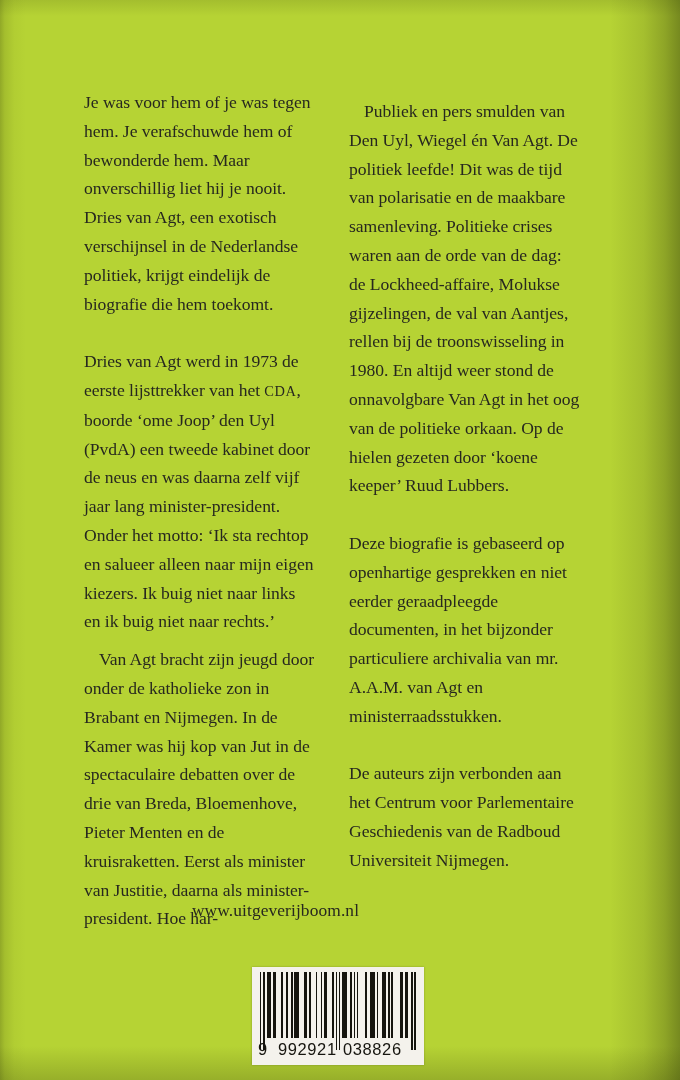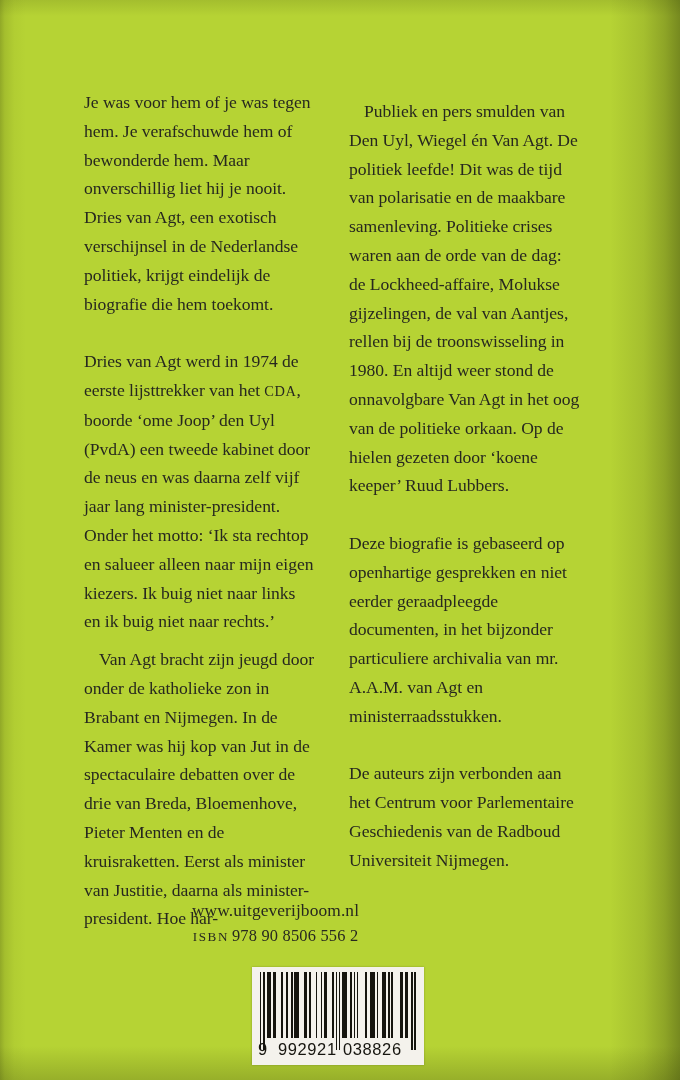--- a/index.html
+++ b/index.html
@@ -157,37 +157,34 @@
 
   <div class="shade-top"></div>
   <div class="shade-left"></div>
   <div class="shade-right"></div>
   <div class="shade-bottom"></div>
 
   <div class="blurb">
 
     <div class="col left">
       <p>Je was voor hem of je was tegen hem. Je verafschuwde hem of bewonderde hem. Maar onverschillig liet hij je nooit. Dries van Agt, een exotisch verschijnsel in de Nederlandse politiek, krijgt eindelijk de biografie die hem toekomt.</p>
-      <p class="gap"><span>Dries van Agt werd in 1974 de eerste lijsttrekker van het </span><span class="sc">CDA</span><span>, boorde ‘ome Joop’ den Uyl (PvdA) een tweede kabinet door de neus en was daarna zelf vijf jaar lang minister-president. Onder het motto: ‘Ik sta rechtop en salueer alleen naar mijn eigen kiezers. Ik buig niet naar links en ik buig niet naar rechts.’</span></p>
+      <p class="gap"><span>Dries van Agt werd in 1973 de eerste lijsttrekker van het </span><span class="sc">CDA</span><span>, boorde ‘ome Joop’ den Uyl (PvdA) een tweede kabinet door de neus en was daarna zelf vijf jaar lang minister-president. Onder het motto: ‘Ik sta rechtop en salueer alleen naar mijn eigen kiezers. Ik buig niet naar links en ik buig niet naar rechts.’</span></p>
       <p class="indent">Van Agt bracht zijn jeugd door onder de katholieke zon in Brabant en Nijmegen. In de Kamer was hij kop van Jut in de spectaculaire debatten over de drie van Breda, Bloemenhove, Pieter Menten en de kruisraketten. Eerst als minister van Justitie, daarna als minister-president. Hoe har-</p>
     </div>
 
     <div class="col right">
       <p class="indent">Publiek en pers smulden van Den Uyl, Wiegel én Van Agt. De politiek leefde! Dit was de tijd van polarisatie en de maakbare samenleving. Politieke crises waren aan de orde van de dag: de Lockheed-affaire, Molukse gijzelingen, de val van Aantjes, rellen bij de troonswisseling in 1980. En altijd weer stond de onnavolgbare Van Agt in het oog van de politieke orkaan. Op de hielen gezeten door ‘koene keeper’ Ruud Lubbers.</p>
       <p class="gap">Deze biografie is gebaseerd op openhartige gesprekken en niet eerder geraadpleegde documenten, in het bijzonder particuliere archivalia van mr. A.A.M. van Agt en ministerraadsstukken.</p>
       <p class="gap">De auteurs zijn verbonden aan het Centrum voor Parlementaire Geschiedenis van de Radboud Universiteit Nijmegen.</p>
     </div>
 
   </div>
 
   <div class="imprint">
     <div class="url">www.uitgeverijboom.nl</div>
-    <div class="isbn">
-      <span class="lbl">ISBN</span><span class="num">978 90 8506 556 2</span>
-    </div>
   </div>
 
   <div class="barcode-box">
     <div class="barcode-bars" id="bars">
         <i class="guard" style="left: 0px; width: 1.49211px;"></i>
         <i class="guard" style="left: 3.28421px; width: 1.49211px;"></i>
         <i style="left: 6.56842px; width: 4.77632px;"></i>
         <i style="left: 13.1368px; width: 3.13421px;"></i>
         <i style="left: 21.3474px; width: 1.49211px;"></i>
         <i style="left: 26.2737px; width: 1.49211px;"></i>

